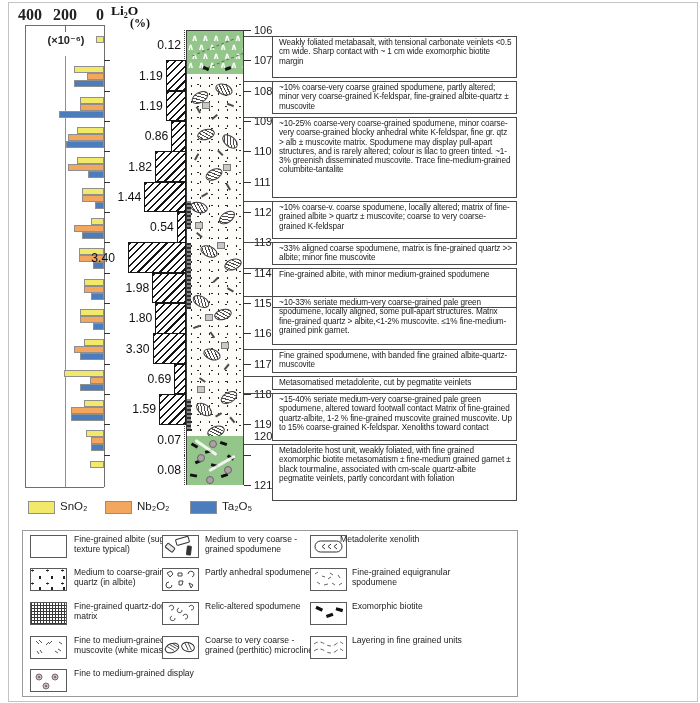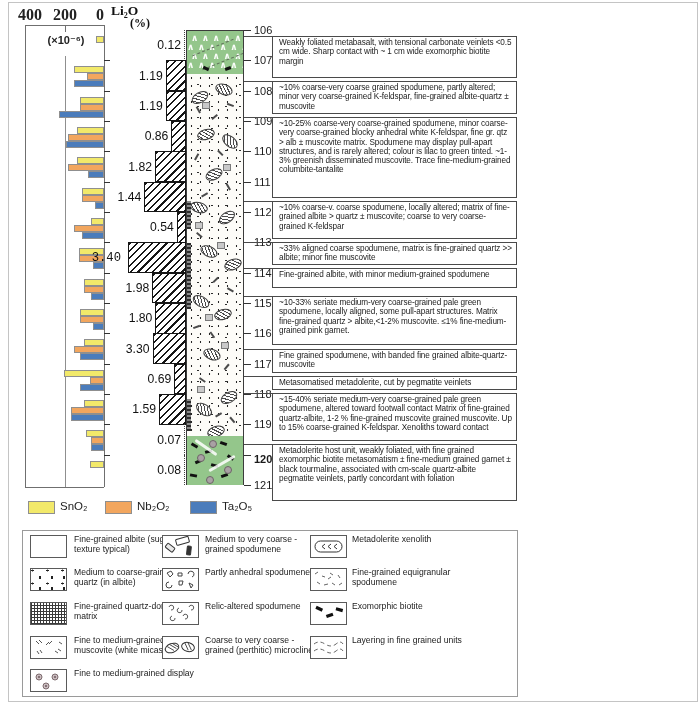--- a/index.html
+++ b/index.html
@@ -125,21 +125,21 @@
       <div class="li-val" style="left: 85.35px; top: 189.833px;">1.44</div>
       <div class="bar" style="left: 91.1625px; top: 218px; width: 12.8375px; background: rgb(242, 233, 106);"></div>
       <div class="bar" style="left: 74.375px; top: 225px; width: 29.625px; background: rgb(242, 166, 94);"></div>
       <div class="bar" style="left: 82.275px; top: 232px; width: 21.725px; background: rgb(75, 124, 187);"></div>
       <div class="li-hatch" style="left: 176.82px; top: 212px; width: 9.18px; height: 30.8333px;"></div>
       <div class="li-val" style="left: 117.82px; top: 220.167px;">0.54</div>
       <div class="bar" style="left: 79.3125px; top: 248.333px; width: 24.6875px; background: rgb(242, 233, 106);"></div>
       <div class="bar" style="left: 79.3125px; top: 255.333px; width: 24.6875px; background: rgb(242, 166, 94);"></div>
       <div class="bar" style="left: 93.1375px; top: 262.333px; width: 10.8625px; background: rgb(75, 124, 187);"></div>
       <div class="li-hatch" style="left: 128.2px; top: 242.333px; width: 57.8px; height: 30.8333px;"></div>
-      <div class="li-val" style="left: 65px; top: 250.5px; font-family: Liberation Mono, monospace;">3.40</div>
+      <div class="li-val" style="left: 59px; top: 250.5px;">3.40</div>
       <div class="bar" style="left: 84.25px; top: 278.667px; width: 19.75px; background: rgb(242, 233, 106);"></div>
       <div class="bar" style="left: 84.25px; top: 285.667px; width: 19.75px; background: rgb(242, 166, 94);"></div>
       <div class="bar" style="left: 91.1625px; top: 292.667px; width: 12.8375px; background: rgb(75, 124, 187);"></div>
       <div class="li-hatch" style="left: 152.34px; top: 272.667px; width: 33.66px; height: 30.8333px;"></div>
       <div class="li-val" style="left: 93.34px; top: 280.833px;">1.98</div>
       <div class="bar" style="left: 80.3px; top: 309px; width: 23.7px; background: rgb(242, 233, 106);"></div>
       <div class="bar" style="left: 80.3px; top: 316px; width: 23.7px; background: rgb(242, 166, 94);"></div>
       <div class="bar" style="left: 93.1375px; top: 323px; width: 10.8625px; background: rgb(75, 124, 187);"></div>
       <div class="li-hatch" style="left: 155.4px; top: 303px; width: 30.6px; height: 30.8333px;"></div>
       <div class="li-val" style="left: 96.4px; top: 311.167px;">1.80</div>
@@ -261,37 +261,37 @@
       <div class="depth-lbl" style="left: 254px; top: 297px;">115</div>
       <div class="tickline" style="left: 244px; top: 333.333px; width: 7px;"></div>
       <div class="depth-lbl" style="left: 254px; top: 327.333px;">116</div>
       <div class="tickline" style="left: 244px; top: 363.667px; width: 7px;"></div>
       <div class="depth-lbl" style="left: 254px; top: 357.667px;">117</div>
       <div class="tickline" style="left: 244px; top: 394px; width: 7px;"></div>
       <div class="depth-lbl" style="left: 254px; top: 388px;">118</div>
       <div class="tickline" style="left: 244px; top: 424.333px; width: 7px;"></div>
       <div class="depth-lbl" style="left: 254px; top: 418.333px;">119</div>
       <div class="tickline" style="left: 244px; top: 454.667px; width: 7px;"></div>
-      <div class="depth-lbl" style="left: 254px; top: 453px; font-weight: bold;">120</div>
+      <div class="depth-lbl" style="left: 254px; top: 430px;">120</div>
       <div class="tickline" style="left: 244px; top: 485px; width: 7px;"></div>
       <div class="depth-lbl" style="left: 254px; top: 479px;">121</div>
     </div>
   <div id="desc-layer" class="abs" style="left:0;top:0;">
       <div class="connector" style="left: 244px; top: 36px; width: 28px;"></div>
       <div class="desc-box" style="left: 272px; top: 36px; width: 245px; height: 42px;">Weakly foliated metabasalt, with tensional carbonate veinlets &lt;0.5 cm wide. Sharp contact with ~ 1 cm wide exomorphic biotite margin</div>
       <div class="connector" style="left: 244px; top: 81px; width: 28px;"></div>
       <div class="desc-box" style="left: 272px; top: 81px; width: 245px; height: 33px;">~10% coarse-very coarse grained spodumene, partly altered; minor very coarse-grained K-feldspar, fine-grained albite-quartz ± muscovite</div>
       <div class="connector" style="left: 244px; top: 117px; width: 28px;"></div>
       <div class="desc-box" style="left: 272px; top: 117px; width: 245px; height: 81px;">~10-25% coarse-very coarse-grained spodumene, minor coarse- very coarse-grained blocky anhedral white K-feldspar, fine gr. qtz &gt; alb ± muscovite matrix. Spodumene may display pull-apart structures, and is rarely altered; colour is lilac to green tinted. ~1-3% greenish disseminated muscovite. Trace fine-medium-grained columbite-tantalite</div>
       <div class="connector" style="left: 244px; top: 201px; width: 28px;"></div>
       <div class="desc-box" style="left: 272px; top: 201px; width: 245px; height: 38px;">~10% coarse-v. coarse spodumene, locally altered; matrix of fine-grained albite &gt; quartz ± muscovite; coarse to very coarse-grained K-feldspar</div>
       <div class="connector" style="left: 244px; top: 242px; width: 28px;"></div>
       <div class="desc-box" style="left: 272px; top: 242px; width: 245px; height: 23px;">~33% aligned coarse spodumene, matrix is fine-grained quartz &gt;&gt; albite; minor fine muscovite</div>
       <div class="connector" style="left: 244px; top: 268px; width: 28px;"></div>
-      <div class="desc-box" style="left: 272px; top: 268px; width: 245px; height: 20px;">Fine-grained albite, with minor medium-grained spodumene</div>
+      <div class="desc-box" style="left: 272px; top: 268px; width: 245px; height: 40px;">Fine-grained albite, with minor medium-grained spodumene</div>
       <div class="connector" style="left: 244px; top: 296px; width: 28px;"></div>
       <div class="desc-box" style="left: 272px; top: 296px; width: 245px; height: 49px;">~10-33% seriate medium-very coarse-grained pale green spodumene, locally aligned, some pull-apart structures. Matrix fine-grained quartz &gt; albite,&lt;1-2% muscovite. ≤1% fine-medium-grained pink garnet.</div>
       <div class="connector" style="left: 244px; top: 349px; width: 28px;"></div>
       <div class="desc-box" style="left: 272px; top: 349px; width: 245px; height: 24px;">Fine grained spodumene, with banded fine grained albite-quartz-muscovite</div>
       <div class="connector" style="left: 244px; top: 376px; width: 28px;"></div>
       <div class="desc-box" style="left: 272px; top: 376px; width: 245px; height: 14px;">Metasomatised metadolerite, cut by pegmatite veinlets</div>
       <div class="connector" style="left: 244px; top: 393px; width: 28px;"></div>
       <div class="desc-box" style="left: 272px; top: 393px; width: 245px; height: 48px;">~15-40% seriate medium-very coarse-grained pale green spodumene, altered toward footwall contact Matrix of fine-grained quartz-albite, 1-2 % fine-grained muscovite grained muscovite. Up to 15% coarse-grained K-feldspar. Xenoliths toward contact</div>
       <div class="connector" style="left: 244px; top: 444px; width: 28px;"></div>
       <div class="desc-box" style="left: 272px; top: 444px; width: 245px; height: 57px;">Metadolerite host unit, weakly foliated, with fine grained exomorphic biotite metasomatism ± fine-medium grained garnet ± black tourmaline, associated with cm-scale quartz-albite pegmatite veinlets, partly concordant with foliation</div>
@@ -372,21 +372,21 @@
           </g>
         </svg>
       </div>
       <div class="lg-lbl" style="left: 205px; top: 635px; width: 112px;">Coarse to very coarse -grained (perthitic) microcline</div>
       <div class="lg-swatch" style="left: 310px; top: 535px;">
         <svg width="35" height="21" viewBox="0 0 35 21" fill="none" stroke="#333">
           <rect x="4" y="5" width="27" height="11" rx="5.5"></rect>
           <path d="M14 8 l-3 2.5 3 2.5 M20 8 l-3 2.5 3 2.5 M26 8 l-3 2.5 3 2.5"></path>
         </svg>
       </div>
-      <div class="lg-lbl" style="left: 352px; top: 534px; width: 126px;">Metadolerite xenolith</div>
+      <div class="lg-lbl" style="left: 340px; top: 534px; width: 126px;">Metadolerite xenolith</div>
       <div class="lg-swatch" style="left: 310px; top: 568px;">
         <svg width="35" height="21" viewBox="0 0 35 21" stroke="#666" fill="none">
           <path d="M4 5 l3-2 M11 7 l3 1 M19 4 l3 2 M27 6 l2 3 M6 13 l3 2 M13 16 l4-1 M21 14 l3 2 M28 16 l3-2 M17 10 l3-2"></path>
         </svg>
       </div>
       <div class="lg-lbl" style="left: 352px; top: 567px; width: 126px;">Fine-grained equigranular spodumene</div>
       <div class="lg-swatch" style="left: 310px; top: 602px;">
         <svg width="35" height="21" viewBox="0 0 35 21">
           <g fill="#111">
             <rect x="5" y="4" width="7" height="3.2" transform="rotate(25 8 5)"></rect>

